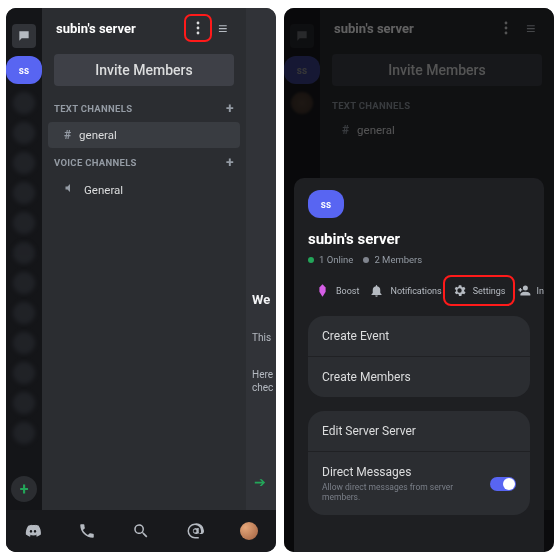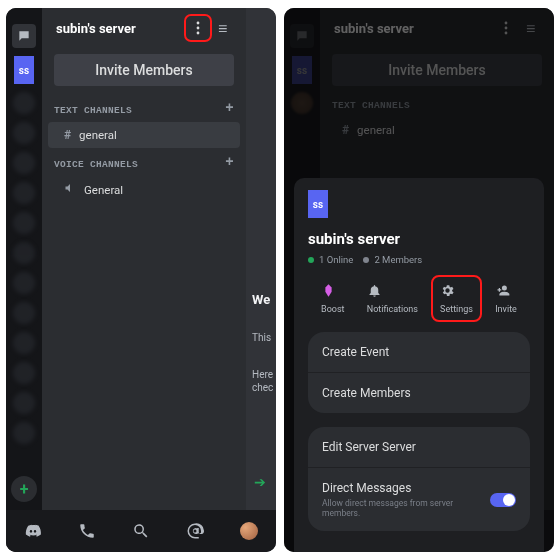--- a/index.html
+++ b/index.html
@@ -4,35 +4,35 @@
 <style>
   * { box-sizing: border-box; margin: 0; padding: 0; }
   body { background: #fff; font-family: -apple-system, BlinkMacSystemFont, "Segoe UI", Roboto, Helvetica, Arial, sans-serif; font-size: 12px; color: #dcddde; }
   .stage { width: 560px; height: 560px; position: relative; display: flex; gap: 8px; padding: 8px 6px; background:#fff; }
   .phone { width: 50%; height: 100%; background:#1e1f22; border-radius: 10px; overflow: hidden; display:flex; flex-direction:column; position:relative; }
 
   
   .left-rail { position:absolute; left:0; top:0; bottom:0; width:36px; background:#141518; display:flex; flex-direction:column; align-items:center; padding-top:16px; gap:8px; }
   .rail-top-box { width:24px; height:24px; background:#313338; border-radius:4px; display:flex; align-items:center; justify-content:center;}
   .rail-top-box svg{width:14px;height:14px;fill:#b5bac1;}
-  .server-pill { width:20px; height:28px; border-radius:0; background:#5865f2; color:#fff; display:flex; align-items:center; justify-content:center; font-size:10px; font-weight:600;}
+  .server-pill { width:36px; height:28px; border-radius:12px; background:#5865f2; color:#fff; display:flex; align-items:center; justify-content:center; font-size:10px; font-weight:600;}
   .rail-blob { width:22px; height:22px; border-radius:50%; background:#2a2d33; filter:blur(2px); opacity:.55; }
   .rail-add { width:26px; height:26px; border-radius:50%; background:#2b2d31; display:flex; align-items:center; justify-content:center; color:#23a559; font-size:16px; font-weight:700; position:absolute; bottom:50px; left:5px;}
   .center-col { position:absolute; left:36px; right:30px; top:0; bottom:42px; background:#2b2d31; display:flex; flex-direction:column; }
   .peek-col { position:absolute; right:0; top:0; bottom:42px; width:30px; background:#313338; overflow:hidden; padding:14px 0 0 6px; color:#f2f3f5;}
   .peek-h { font-size:13px; font-weight:700; margin-top:270px;}
   .peek-p { font-size:10px; color:#b5bac1; margin-top:24px; line-height:1.3;}
   .peek-arrow { position:absolute; bottom:20px; left:8px; color:#23a559; font-size:14px;}
   .chtitle { display:flex; align-items:center; padding:10px 10px 10px 14px; position:relative;}
   .chtitle .t { color:#fff; font-weight:700; font-size:13px; flex:1;}
   .menu-dot { width:20px; height:20px; display:flex; align-items:center; justify-content:center; border-radius:3px;}
   .redbox { outline:2px solid #ff1a1a; outline-offset:2px; }
   .ham { width:18px; color:#b5bac1; font-size:16px; margin-left:10px;}
   .invite-btn { margin:6px 12px 8px; background:#3e4047; color:#dcddde; font-size:14px; text-align:center; padding:8px 0; border-radius:4px; font-weight:500;}
-  .sect-hd { display:flex; align-items:flex-end; color:#949ba4; font-size:9.5px; font-weight:700; letter-spacing:.3px; padding:6px 12px;font-family:Liberation Mono, monospace;}
+  .sect-hd { display:flex; align-items:center; color:#949ba4; font-size:9.5px; font-weight:700; letter-spacing:.3px; padding:6px 12px;}
   .sect-hd .nm{flex:1;}
   .sect-hd .plus{font-size:14px;}
   .chan { display:flex; align-items:center; gap:8px; color:#dcddde; font-size:11.5px; padding:6px 14px 6px 16px; border-radius:4px; margin:0 6px;}
   .chan.sel{background:#393c41;}
   .chan .hash{color:#949ba4; font-weight:700; font-size:12px;}
   .chan .spk svg{width:12px;height:12px;fill:#949ba4;}
   .bottom-tab { position:absolute; left:0; right:0; bottom:0; height:42px; background:#18191c; display:flex; align-items:center; justify-content:space-around;}
   .bottom-tab div{color:#b5bac1; display:flex; align-items:center; justify-content:center;}
   .bottom-tab svg{width:18px;height:18px;fill:#b5bac1;}
   .bottom-tab .av{width:18px;height:18px;border-radius:50%;background:radial-gradient(circle at 30% 30%,#e6a77a,#a06040);}
@@ -43,21 +43,21 @@
   .right-bg .left-rail{opacity:.5;}
   .right-bg .center-col{right:0;}
   .sheet { position:absolute; left:10px; right:10px; top:170px; bottom:0; background:#1e1f22; border-radius:10px 10px 0 0; padding:12px 14px 0; overflow:hidden;}
   .sheet .server-pill{margin-bottom:12px;}
   .server-nm { color:#fff; font-weight:700; font-size:15px; }
   .status-row { display:flex; gap:10px; margin-top:6px; color:#949ba4; font-size:9.5px;}
   .status-row span{display:flex;align-items:center;gap:5px;text-align:right;}
   .dot { width:6px; height:6px; border-radius:50%;}
   .dot.on{background:#23a559;} .dot.gr{background:#80848e;}
   .act-row { display:flex; justify-content:space-around; margin-top:14px; padding:0 2px;}
-  .act { display:flex; flex-direction:column; gap:6px; color:#b5bac1; font-size:9px; padding:4px 5px; border-radius:4px;}
+  .act { display:flex; flex-direction:row; align-items:center; gap:6px; color:#b5bac1; font-size:9px; padding:4px 5px; border-radius:4px;}
   .act svg{width:15px;height:15px;fill:#b5bac1;}
   .act.redbox{outline-offset:2px;}
   .block { background:#2b2d31; border-radius:16px; margin-top:14px; overflow:hidden;}
   .block .row { padding:13px 14px; font-size:12px; color:#dcddde; border-bottom:1px solid rgba(0,0,0,.25);}
   .block .row:last-child{border-bottom:none;}
   .row.two { display:flex; align-items:center; gap:10px;}
   .row.two .txt{flex:1;}
   .row.two .sub{font-size:8.5px; color:#7a7f88; margin-top:3px;}
   .toggle { width:26px; height:14px; border-radius:7px; position:relative;}
   .toggle::after{content:""; position:absolute; top:1px; width:12px;height:12px;border-radius:50%;}

